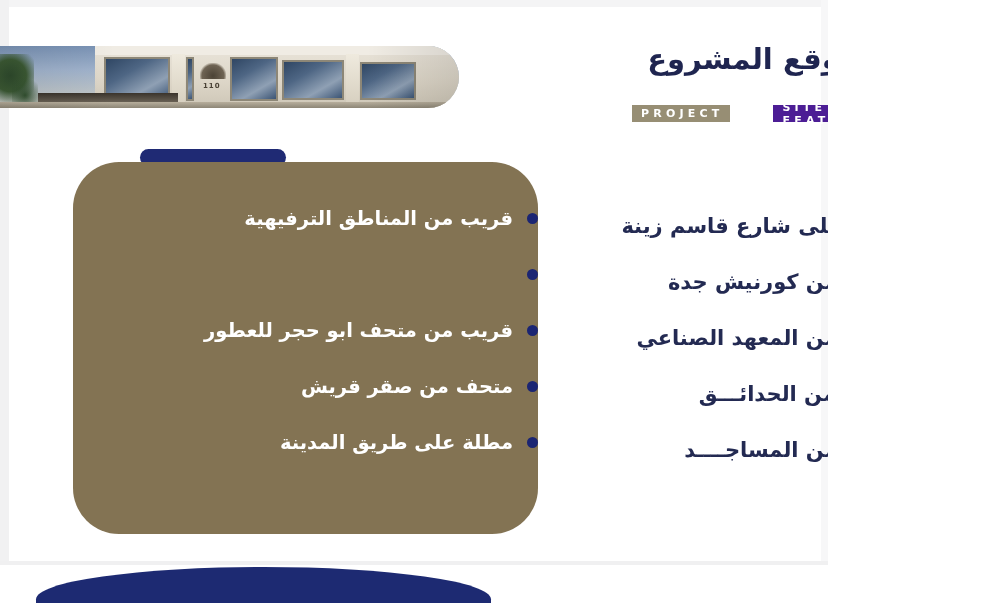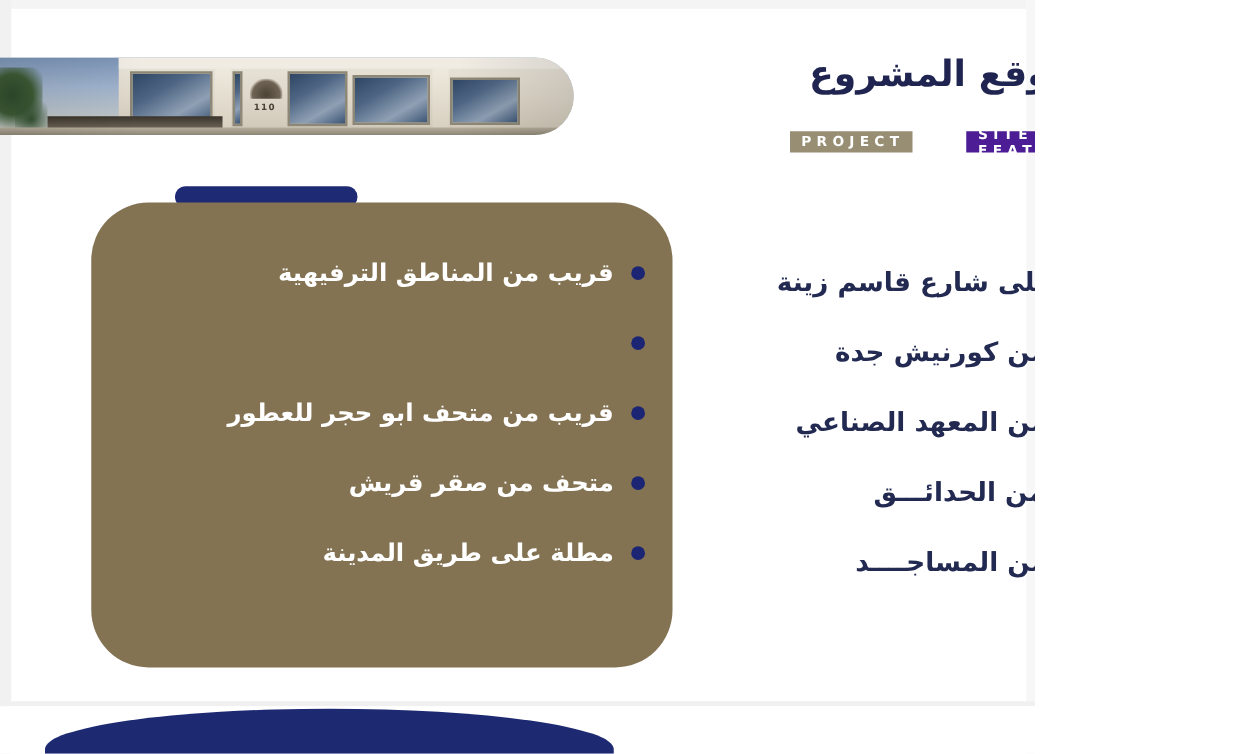--- a/index.html
+++ b/index.html
@@ -103,21 +103,20 @@
     left:73px;top:190px;
     width:465px;
     padding:0;margin:0;
     list-style:none;
   }
   .card-list li{
     display:flex;
     align-items:center;
     justify-content:flex-end;
     height:56px;
-    padding-right:22px;
     box-sizing:border-box;
   }
   .card-list .txt{
     direction:rtl;
     unicode-bidi:embed;
     color:#ffffff;
     font-size:19.5px;
     font-weight:bold;
     letter-spacing:0px;
     white-space:nowrap;

